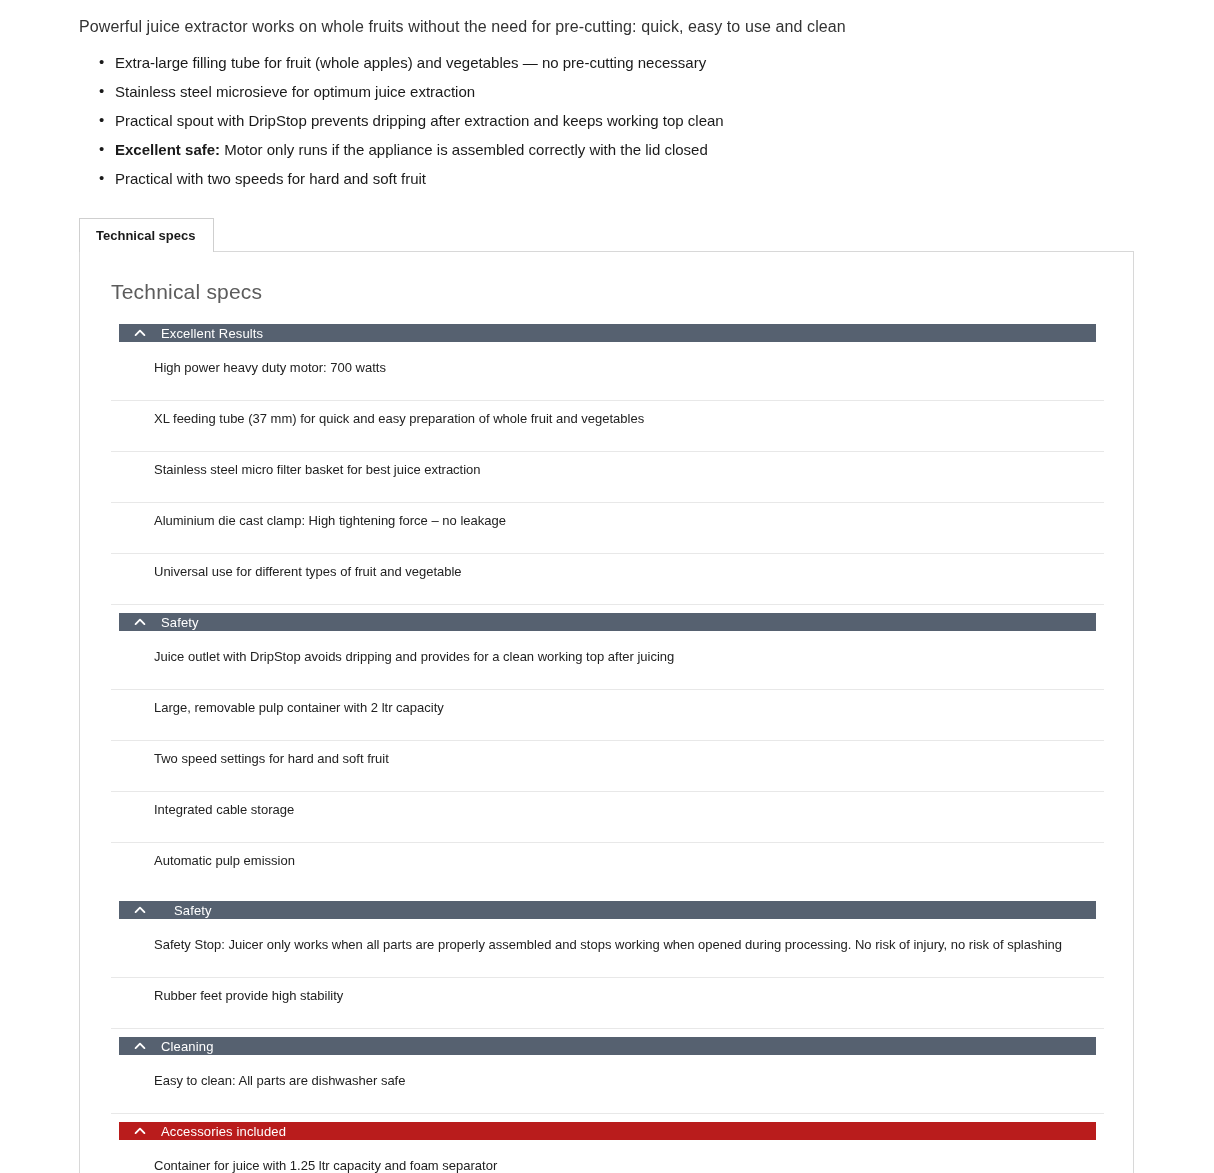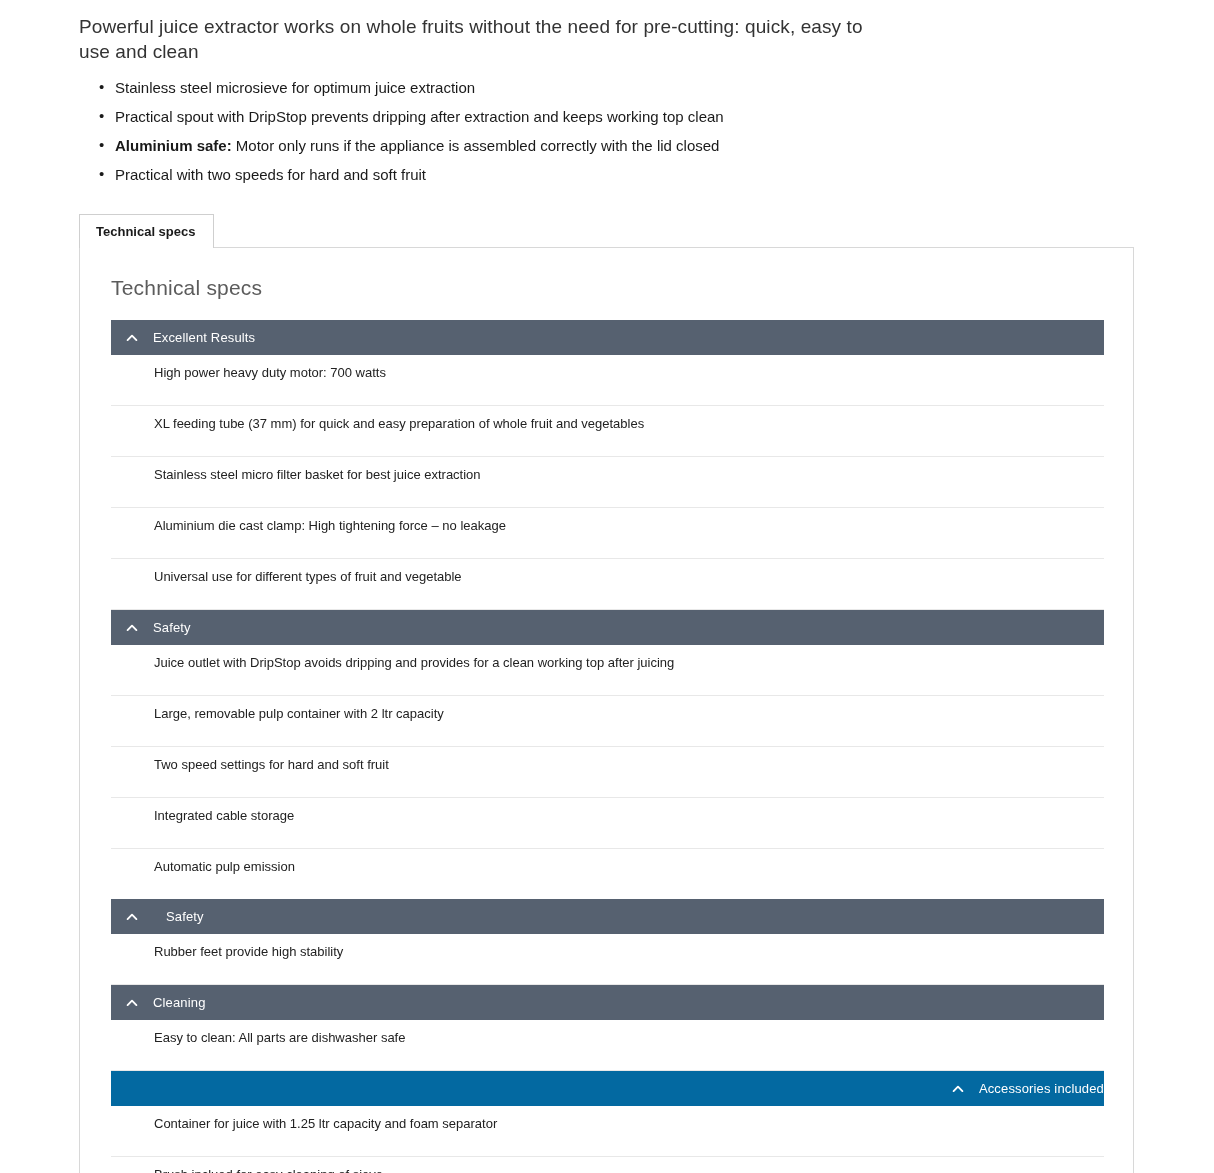--- a/index.html
+++ b/index.html
@@ -21,21 +21,21 @@
     position: relative;
     width: 1214px;
     height: 1173px;
   }
 
   
   .intro {
     padding: 14px 0 0 79px;
   }
   .intro-heading {
-    font-size: 19px;
+    font-size: 16px;
     font-weight: 400;
     line-height: 25px;
     color: #333333;
     margin: 0;
     max-width: 800px;
     letter-spacing: 0.1px;
   }
   .feature-list {
     margin: 14px 0 0 0;
     padding: 0 0 0 36px;
@@ -110,25 +110,25 @@
   .spec-groups {
     margin: 0 0 0 31px;
     width: 993px;
   }
 
   
   .group-header {
     box-sizing: border-box;
     background: #566170;
     color: #ffffff;
-    height: 35px;
+    height: 18px;
     display: flex;
     align-items: center;
     padding-left: 12px;
-    margin: 0;
+    margin: 8px;
     cursor: pointer;
     user-select: none;
   }
   .chevron {
     width: 18px;
     height: 18px;
     display: inline-flex;
     align-items: center;
     justify-content: center;
     margin-right: 12px;
@@ -168,23 +168,24 @@
   }
 </style>
 </head>
 <body>
 
 <div class="page">
 
   <div class="intro">
     <h2 class="intro-heading">Powerful juice extractor works on whole fruits without the need for pre-cutting: quick, easy to use and clean</h2>
     <ul class="feature-list">
+        <li><span>Extra-large filling tube for fruit (whole apples) and vegetables — no pre-cutting necessary</span></li>
         <li><span>Stainless steel microsieve for optimum juice extraction</span></li>
         <li><span>Practical spout with DripStop prevents dripping after extraction and keeps working top clean</span></li>
-        <li><b>Aluminium safe:</b><span> Motor only runs if the appliance is assembled correctly with the lid closed</span></li>
+        <li><b>Excellent safe:</b><span> Motor only runs if the appliance is assembled correctly with the lid closed</span></li>
         <li><span>Practical with two speeds for hard and soft fruit</span></li>
       </ul>
   </div>
 
   <div class="tabs-wrap">
     <div class="tab">Technical specs</div>
   </div>
 
   <div class="panel">
     <div class="panel-title">Technical specs</div>
@@ -226,38 +227,39 @@
         <div class="group-block">
           <div class="group-header" style="background: rgb(86, 97, 112); gap: 13px;">
             <span class="chevron">
               <svg width="14" height="14" viewBox="0 0 14 14" aria-hidden="true">
                 <path d="M2.6 9.1 L7 4.7 L11.4 9.1" fill="none" stroke="#ffffff" stroke-width="1.9" stroke-linecap="round" stroke-linejoin="round"></path>
               </svg>
             </span>
             <span class="group-title">Safety</span>
           </div>
           <ul class="group-rows">
+            <li class="spec-row">Safety Stop: Juicer only works when all parts are properly assembled and stops working when opened during processing. No risk of injury, no risk of splashing</li>
             <li class="spec-row has-trailing-rule">Rubber feet provide high stability</li>
           </ul>
         </div>
         <div class="group-block">
           <div class="group-header" style="background: rgb(86, 97, 112);">
             <span class="chevron">
               <svg width="14" height="14" viewBox="0 0 14 14" aria-hidden="true">
                 <path d="M2.6 9.1 L7 4.7 L11.4 9.1" fill="none" stroke="#ffffff" stroke-width="1.9" stroke-linecap="round" stroke-linejoin="round"></path>
               </svg>
             </span>
             <span class="group-title">Cleaning</span>
           </div>
           <ul class="group-rows">
             <li class="spec-row has-trailing-rule">Easy to clean: All parts are dishwasher safe</li>
           </ul>
         </div>
         <div class="group-block">
-          <div class="group-header" style="background: #0369a1; justify-content: flex-end;">
+          <div class="group-header" style="background: #b91c1c;">
             <span class="chevron">
               <svg width="14" height="14" viewBox="0 0 14 14" aria-hidden="true">
                 <path d="M2.6 9.1 L7 4.7 L11.4 9.1" fill="none" stroke="#ffffff" stroke-width="1.9" stroke-linecap="round" stroke-linejoin="round"></path>
               </svg>
             </span>
             <span class="group-title">Accessories included</span>
           </div>
           <ul class="group-rows">
             <li class="spec-row">Container for juice with 1.25 ltr capacity and foam separator</li>
             <li class="spec-row">Brush inclued for easy cleaning of sieve</li>

